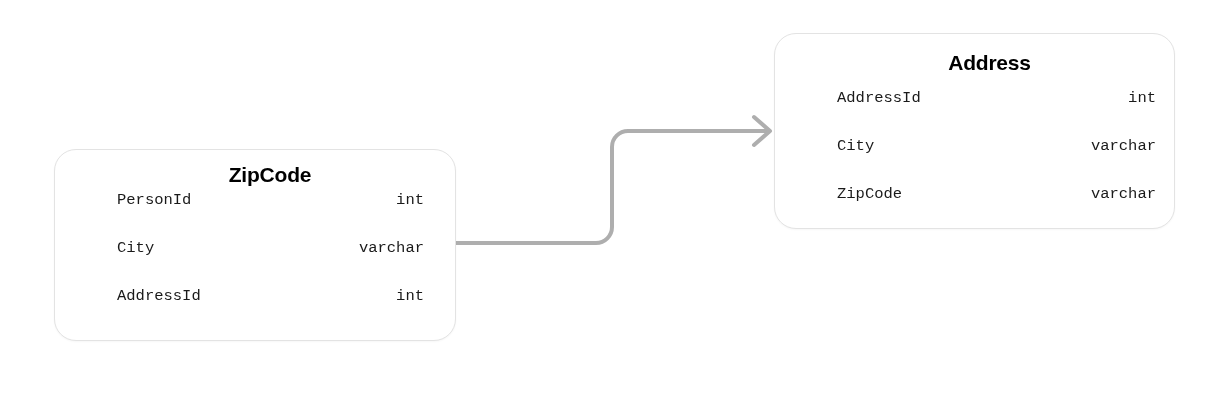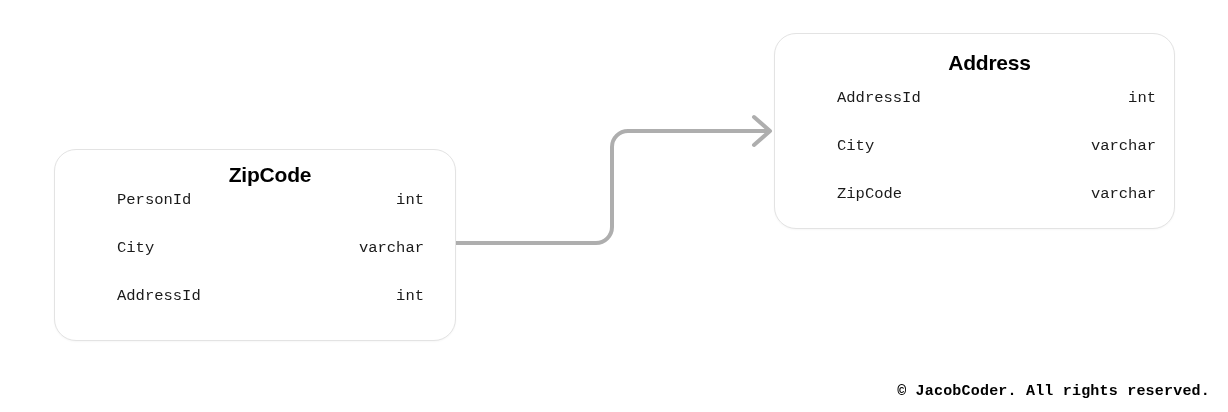--- a/index.html
+++ b/index.html
@@ -136,15 +136,14 @@
         <span class="field-name">City</span>
         <span class="field-type">varchar</span>
       </li>
       <li class="field-row">
         <span class="field-name">ZipCode</span>
         <span class="field-type">varchar</span>
       </li>
     </ul>
   </div>
 
-  <div id="footer-copyright">© JacobCoder. All rights reserved.</div>
 
 </div>
 
 </body></html>

